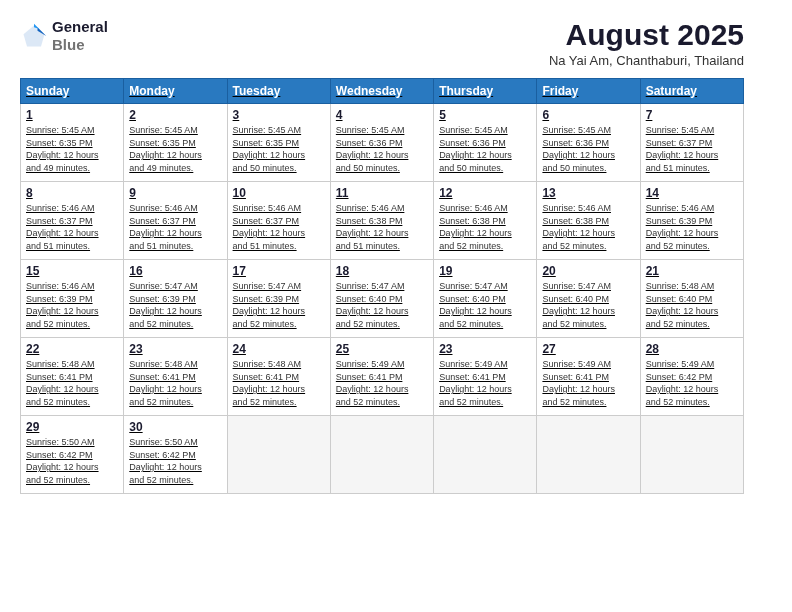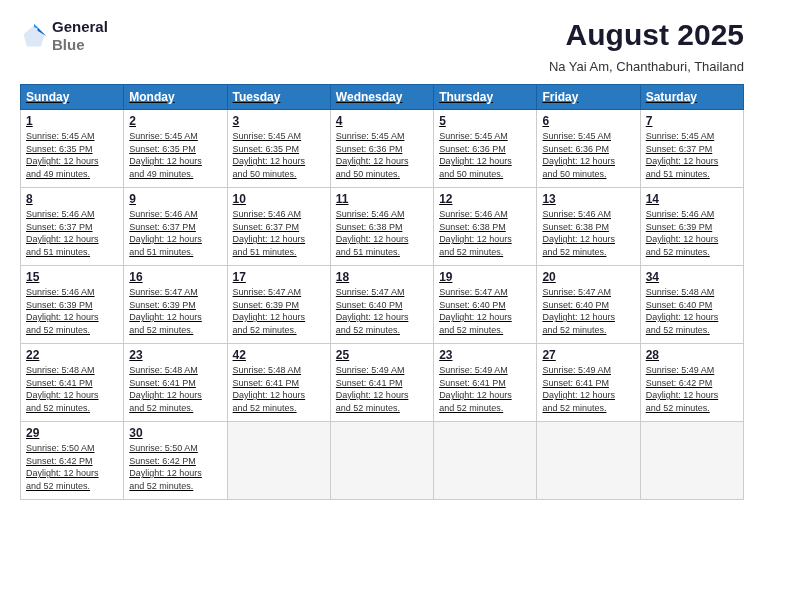--- a/index.html
+++ b/index.html
@@ -48,21 +48,21 @@
     }
     .cal-title {
       font-size: 30px;
       font-weight: bold;
       color: #1a1a2e;
       line-height: 1.1;
     }
     .cal-subtitle {
       font-size: 13px;
       color: #333;
-      margin-top: 8px;
+      margin-top: 2px;
     }
     .calendar-table {
       width: 100%;
       border-collapse: collapse;
       table-layout: fixed;
       text-decoration: underline;
     }
     .calendar-table th {
       background-color: #2979c0;
       color: #fff;
@@ -276,21 +276,21 @@
 and 52 minutes.</div>
           </td>
           <td>
             <span class="day-num">20</span>
             <div class="day-info" style="white-space: pre-line;">Sunrise: 5:47 AM
 Sunset: 6:40 PM
 Daylight: 12 hours
 and 52 minutes.</div>
           </td>
           <td>
-            <span class="day-num">34</span>
+            <span class="day-num">21</span>
             <div class="day-info" style="white-space: pre-line;">Sunrise: 5:48 AM
 Sunset: 6:40 PM
 Daylight: 12 hours
 and 52 minutes.</div>
           </td>
         </tr>
         <tr>
           <td>
             <span class="day-num">22</span>
             <div class="day-info" style="white-space: pre-line;">Sunrise: 5:48 AM
@@ -299,21 +299,21 @@
 and 52 minutes.</div>
           </td>
           <td>
             <span class="day-num">23</span>
             <div class="day-info" style="white-space: pre-line;">Sunrise: 5:48 AM
 Sunset: 6:41 PM
 Daylight: 12 hours
 and 52 minutes.</div>
           </td>
           <td>
-            <span class="day-num">42</span>
+            <span class="day-num">24</span>
             <div class="day-info" style="white-space: pre-line;">Sunrise: 5:48 AM
 Sunset: 6:41 PM
 Daylight: 12 hours
 and 52 minutes.</div>
           </td>
           <td>
             <span class="day-num">25</span>
             <div class="day-info" style="white-space: pre-line;">Sunrise: 5:49 AM
 Sunset: 6:41 PM
 Daylight: 12 hours

